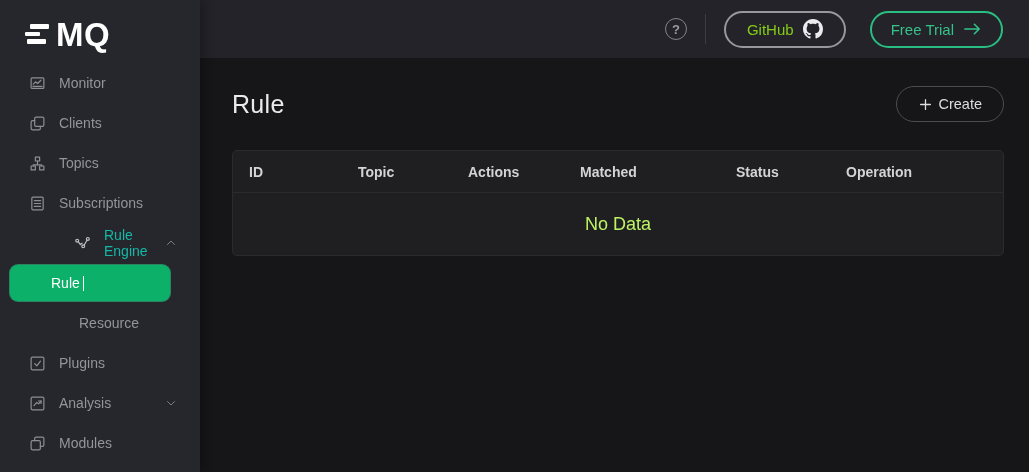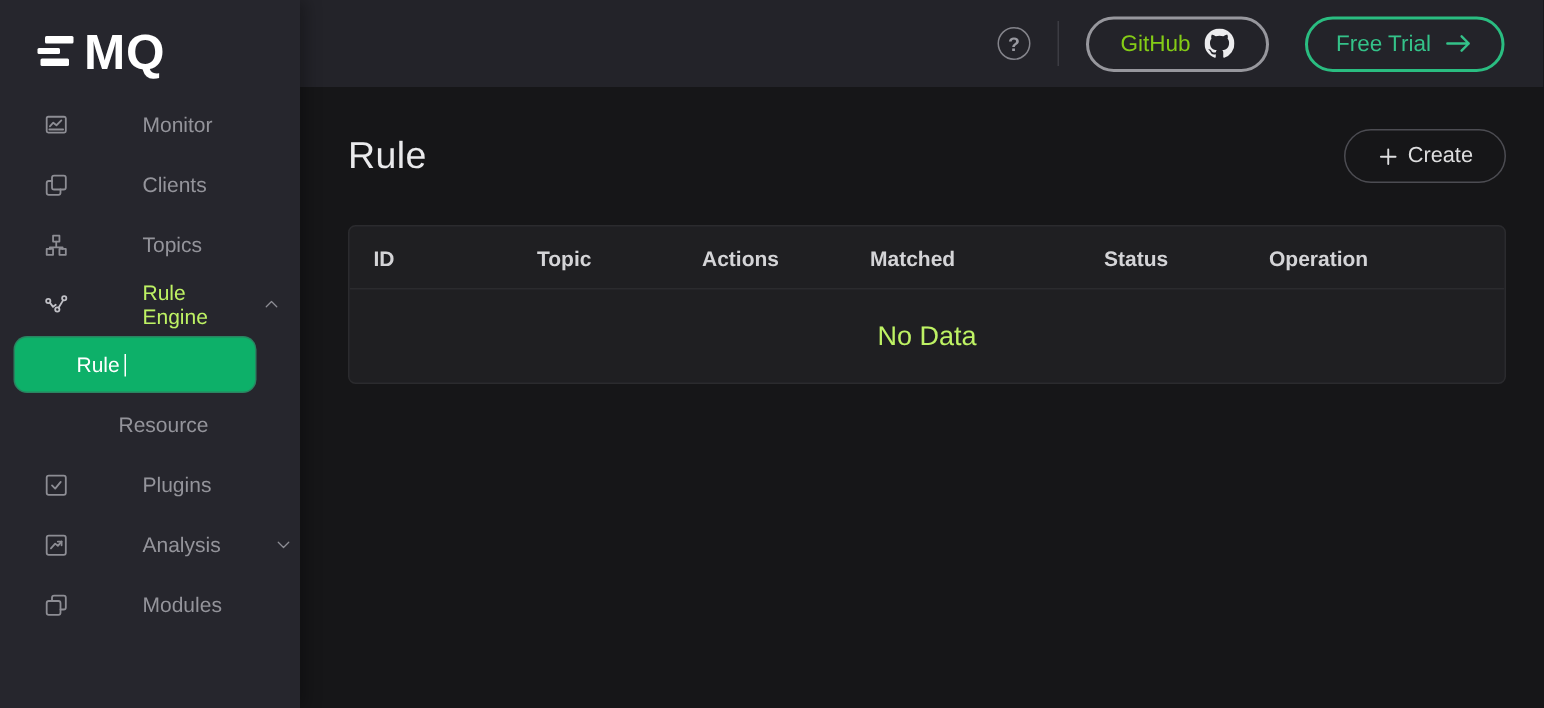--- a/index.html
+++ b/index.html
@@ -25,25 +25,25 @@
   .logo-bars { display:flex; flex-direction:column; gap:3px; }
   .logo-bars i { display:block; height:4.6px; background:#ffffff; border-radius:1px; }
   .logo-bars i:nth-child(1){ width:19px; margin-left:5px; }
   .logo-bars i:nth-child(2){ width:15px; margin-left:0; }
   .logo-bars i:nth-child(3){ width:19px; margin-left:2px; }
   .logo-text { font-size:33px; font-weight:700; color:#ffffff; letter-spacing:.5px; line-height:1; }
 
   .nav { margin-top:13px; }
   .nav-item {
     height:40px; display:flex; align-items:center;
-    padding-left:29px; color:#94949b; font-size:14px; cursor:pointer;gap:36px;
+    padding-left:29px; color:#94949b; font-size:14px; cursor:pointer;
   }
   .nav-item .ico { width:17px; height:17px; margin-right:13px; flex:0 0 17px; display:flex; }
   .nav-item .ico svg { width:17px; height:17px; stroke:#8d8d94; }
-  .nav-item.parent-active { color:#bef264; }
+  .nav-item.parent-active { color:#14b8a6;margin-left:45px; }
   .nav-item.parent-active .ico svg { stroke:#c0c0c6; }
   .chev { margin-left:auto; margin-right:23px; display:flex; }
   .chev svg { width:12px; height:12px; stroke:#8d8d94; }
 
   .submenu-item {
     height:40px; display:flex; align-items:center;
     padding-left:79px; color:#94949b; font-size:14px; cursor:pointer;
   }
   .submenu-item.active {
     height:36px; margin:2px 30px 2px 10px; padding-left:41px;
@@ -145,20 +145,29 @@
           <svg viewBox="0 0 24 24">
               <rect x="9" y="3" width="6" height="5.5"></rect>
               <rect x="3" y="15.5" width="6" height="5.5"></rect>
               <rect x="15" y="15.5" width="6" height="5.5"></rect>
               <path d="M12 8.5v3.5M6 15.5v-1.5h12v1.5M12 12v2"></path>
             </svg>
         </span>
         <span>Topics</span>
       </div>
 
+      <div class="nav-item">
+        <span class="ico">
+          <svg viewBox="0 0 24 24">
+              <rect x="4" y="3" width="16" height="18" rx="1.5"></rect>
+              <path d="M7.5 8h9M7.5 12h9M7.5 16h9"></path>
+            </svg>
+        </span>
+        <span>Subscriptions</span>
+      </div>
 
       <div class="nav-item parent-active">
         <span class="ico">
           <svg viewBox="0 0 24 24">
               <circle cx="4.5" cy="8" r="2"></circle>
               <circle cx="13" cy="16" r="2"></circle>
               <circle cx="19.5" cy="5.5" r="2"></circle>
               <path d="M6 9.5l3 4 2.5-2M14.2 14.4l4.2-7"></path>
             </svg>
         </span>

